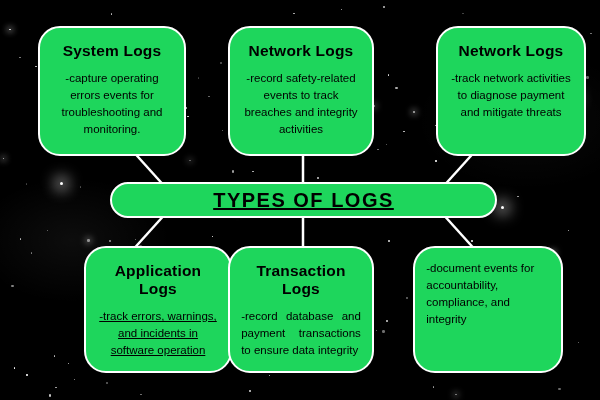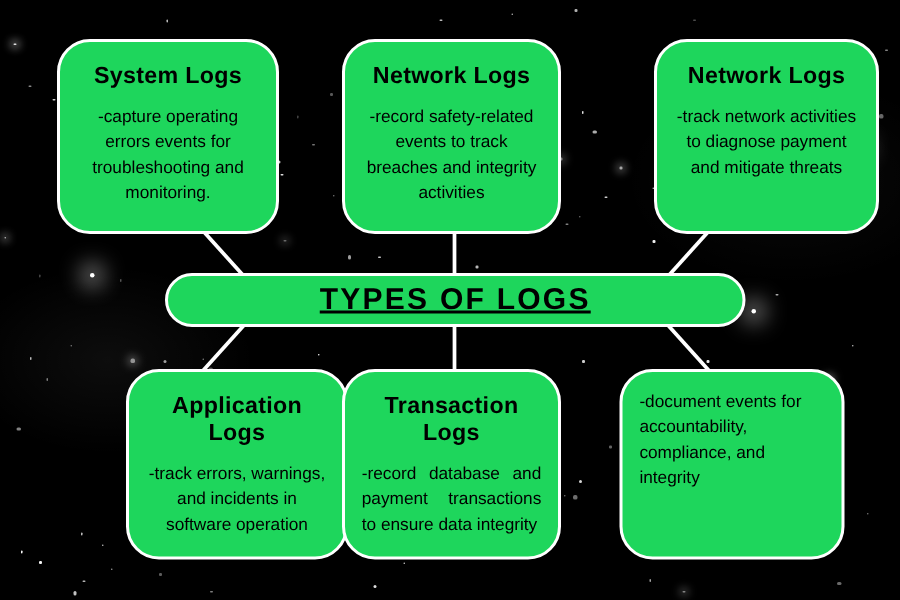--- a/index.html
+++ b/index.html
@@ -233,21 +233,21 @@
     <h2>Network Logs</h2>
     <p style="text-align: center;">-track network activities to diagnose payment and mitigate threats</p>
   </div>
 
   <div class="pill">
     <span>TYPES OF LOGS</span>
   </div>
 
   <div class="node pos-application">
     <h2>Application Logs</h2>
-    <p style="text-align: center;">-track errors, warnings, and incidents in software operation</p>
+    <p style="text-align: center; text-decoration: underline;">-track errors, warnings, and incidents in software operation</p>
   </div>
 
   <div class="node pos-transaction">
     <h2>Transaction Logs</h2>
     <p style="text-align: justify;">-record database and payment transactions to ensure data integrity</p>
   </div>
 
   <div class="node pos-audit">
     <p style="text-align: left;">-document events for accountability, compliance, and integrity</p>
   </div>

